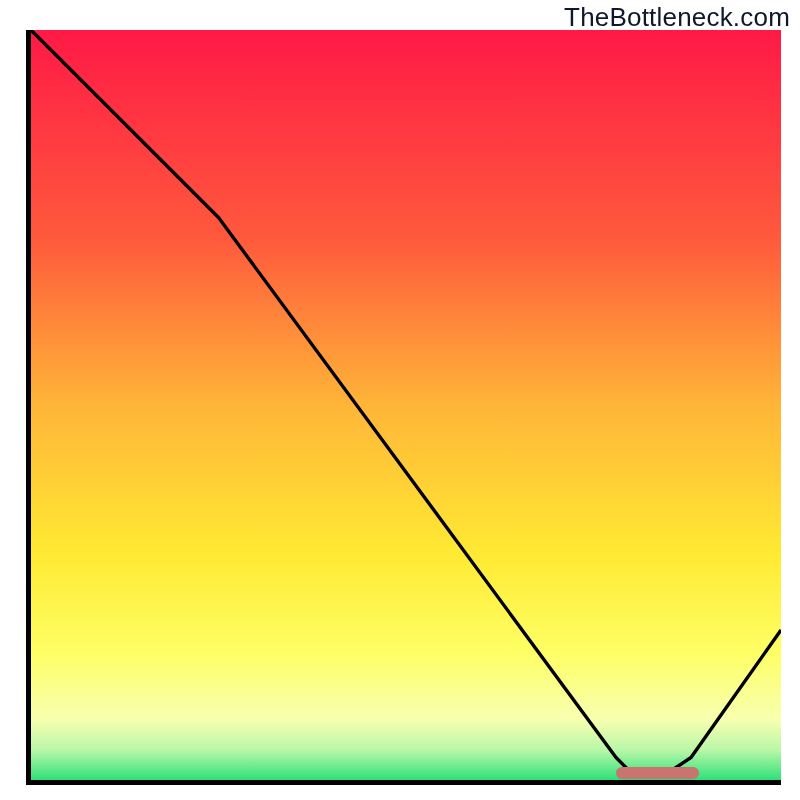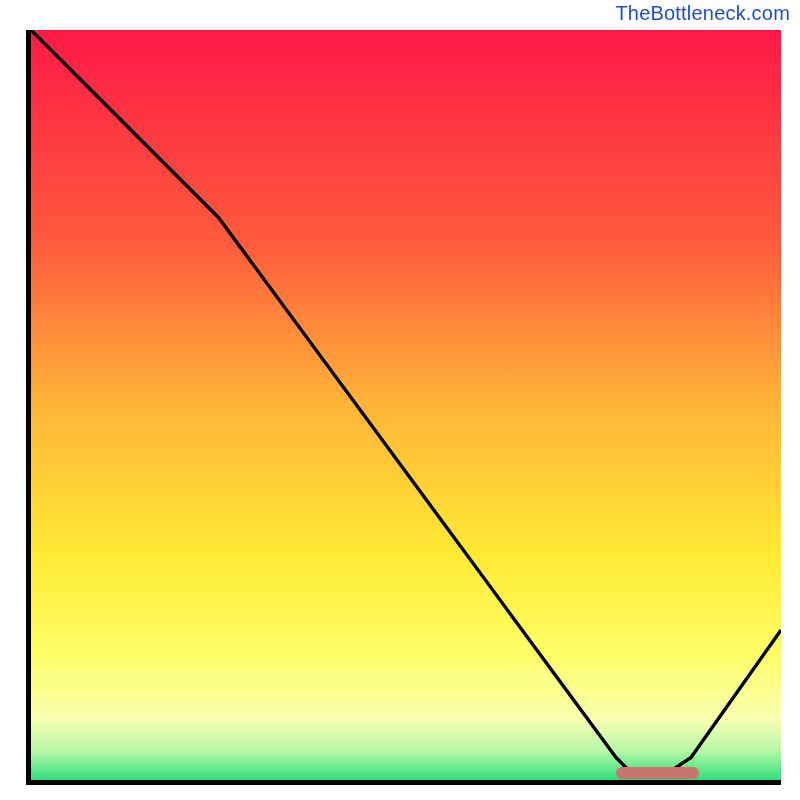--- a/index.html
+++ b/index.html
@@ -13,22 +13,22 @@
   }
   .stage {
     position: relative;
     width: 800px;
     height: 800px;
   }
   .watermark {
     position: absolute;
     top: 2px;
     right: 10px;
-    color: #1d4ed8;
-    font-size: 20px;
+    color: #0f172a;
+    font-size: 26px;
     font-weight: 500;
     letter-spacing: 0.2px;
     text-align: center;
   }
   .plot-frame {
     position: absolute;
     left: 26px;
     top: 30px;
     width: 750px;
     height: 750px;

